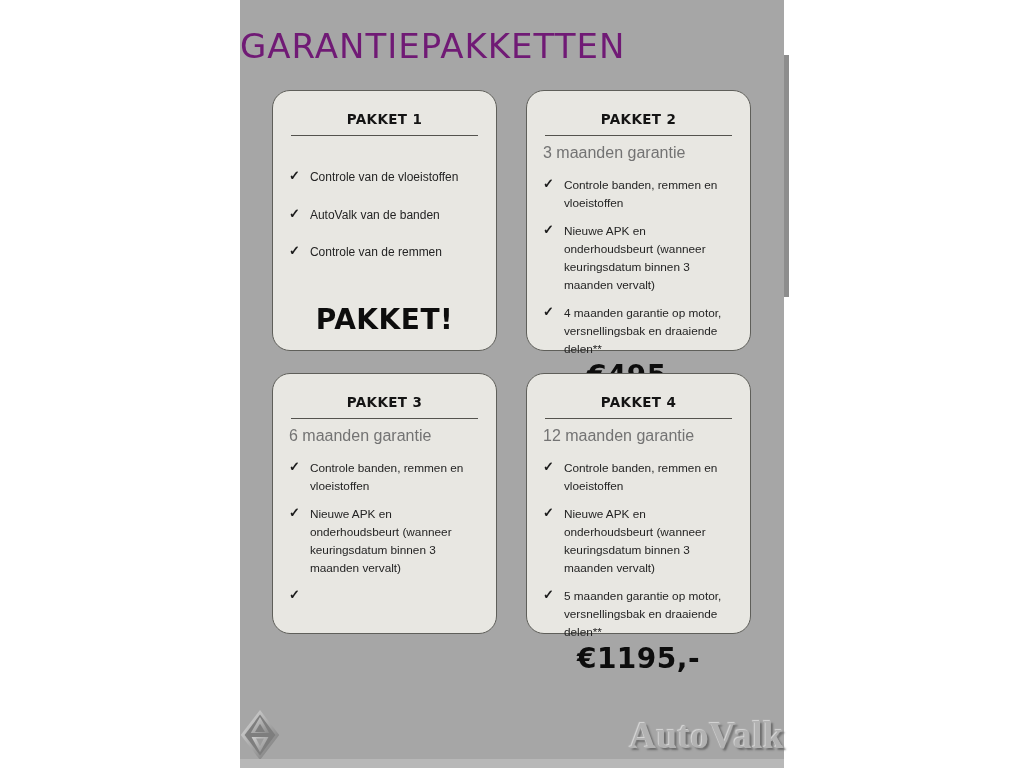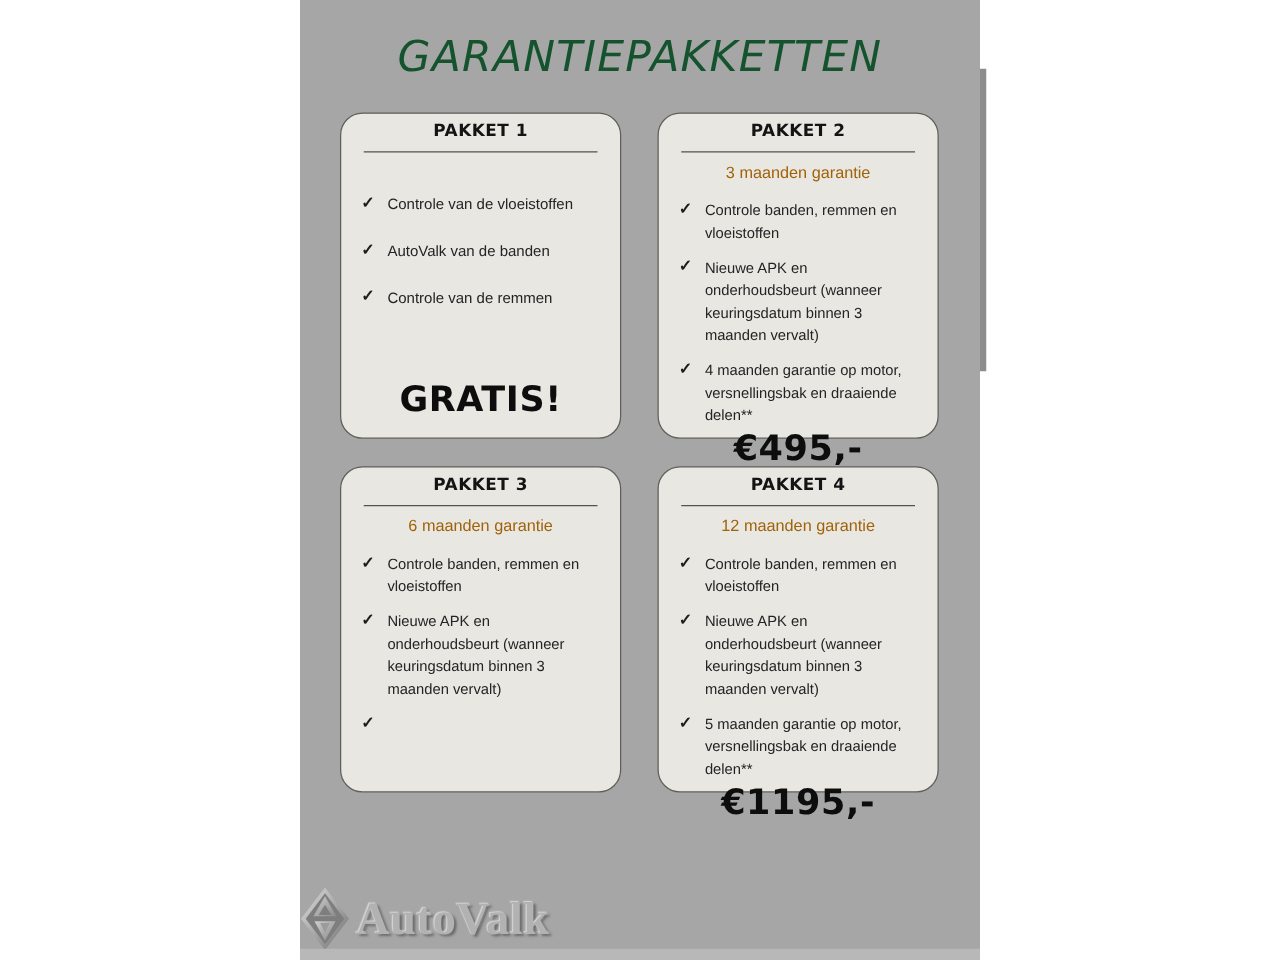--- a/index.html
+++ b/index.html
@@ -17,55 +17,53 @@
     position: absolute; left: 0; bottom: 0; width: 100%; height: 9px;
     background: #b8b8b8;
   }
   .edge-scrollbar {
     position: absolute; left: 544px; top: 55px; width: 5px; height: 242px;
     background: #8d8d8d;
   }
 
   .flyer-title {
     position: absolute; top: 26px; left: 0; width: 100%;
-    text-align: center;
+    text-align: left;
     font-family: "DejaVu Sans", sans-serif;
     font-size: 34px; font-weight: 500; letter-spacing: 1px;
-    color: #14532d;
-    font-style: italic;
+    color: #701a75;
   }
 
   .cards {
     position: absolute; left: 32px; top: 90px;
     display: grid;
     grid-template-columns: 225px 225px;
     column-gap: 29px; row-gap: 22px;
   }
 
   .card {
     width: 225px; height: 261px;
     background: #e8e7e2;
     border: 1px solid #5f5f5a;
     border-radius: 18px;
-    padding: 6px 16px 14px 16px;
+    padding: 20px 16px 14px 16px;
     display: flex; flex-direction: column;
   }
   .card-title {
     text-align: center;
     font-family: "DejaVu Sans", sans-serif;
     font-size: 13.5px; font-weight: bold; letter-spacing: .4px;
     color: #141414;
   }
   .card-rule {
     border: none; border-top: 1px solid #54534e;
     margin: 8px 2px 5px 2px;
   }
   .card-subtitle {
-    text-align: center;
-    font-size: 13px; color: #a16207;
+    font-size: 16px; color: #737373;
     margin: 3px 0 5px 0;
   }
   .item {
     display: flex; align-items: flex-start; gap: 10px;
     margin-top: 9px;
     font-size: 11.8px; line-height: 1.55; color: #242424;
   }
   .check {
     flex: 0 0 auto;
     font-size: 13px; font-weight: bold; color: #1c1c1c;
@@ -82,21 +80,21 @@
   }
 
   .footnotes {
     position: absolute; left: 38px; top: 648px; width: 508px;
     font-size: 11.5px; line-height: 1.45; color: #2d2d2d;
   }
   .footnotes p + p { margin-top: 11px; }
 
   .logo {
     position: absolute; left: 0; top: 710px; width: 100%;
-    display: flex; align-items: center; justify-content: flex-start; gap: 5px;
+    display: flex; align-items: center; justify-content: space-between; gap: 16px;
   }
   .logo-icon { width: 40px; height: 50px; }
   .logo-text {
     font-family: "Liberation Serif", serif;
     font-weight: bold; font-size: 37px; letter-spacing: .5px;
     color: #b2b2b2;
     text-shadow: -1px -1px 1px #d8d8d8, 2px 2px 2px #6c6c6c;
   }
 </style>
 </head>
@@ -119,21 +117,21 @@
           </div>
           <div class="item">
             <span class="check">✓</span>
             <span>AutoValk van de banden</span>
           </div>
           <div class="item">
             <span class="check">✓</span>
             <span>Controle van de remmen</span>
           </div>
         </div>
-        <div class="card-price">GRATIS!</div>
+        <div class="card-price">PAKKET!</div>
       </div>
 
       <div class="card">
         <div class="card-title">PAKKET 2</div>
         <hr class="card-rule">
         <div class="card-subtitle">3 maanden garantie</div>
         <div class="items">
           <div class="item">
             <span class="check">✓</span>
             <span>Controle banden, remmen en vloeistoffen</span>

